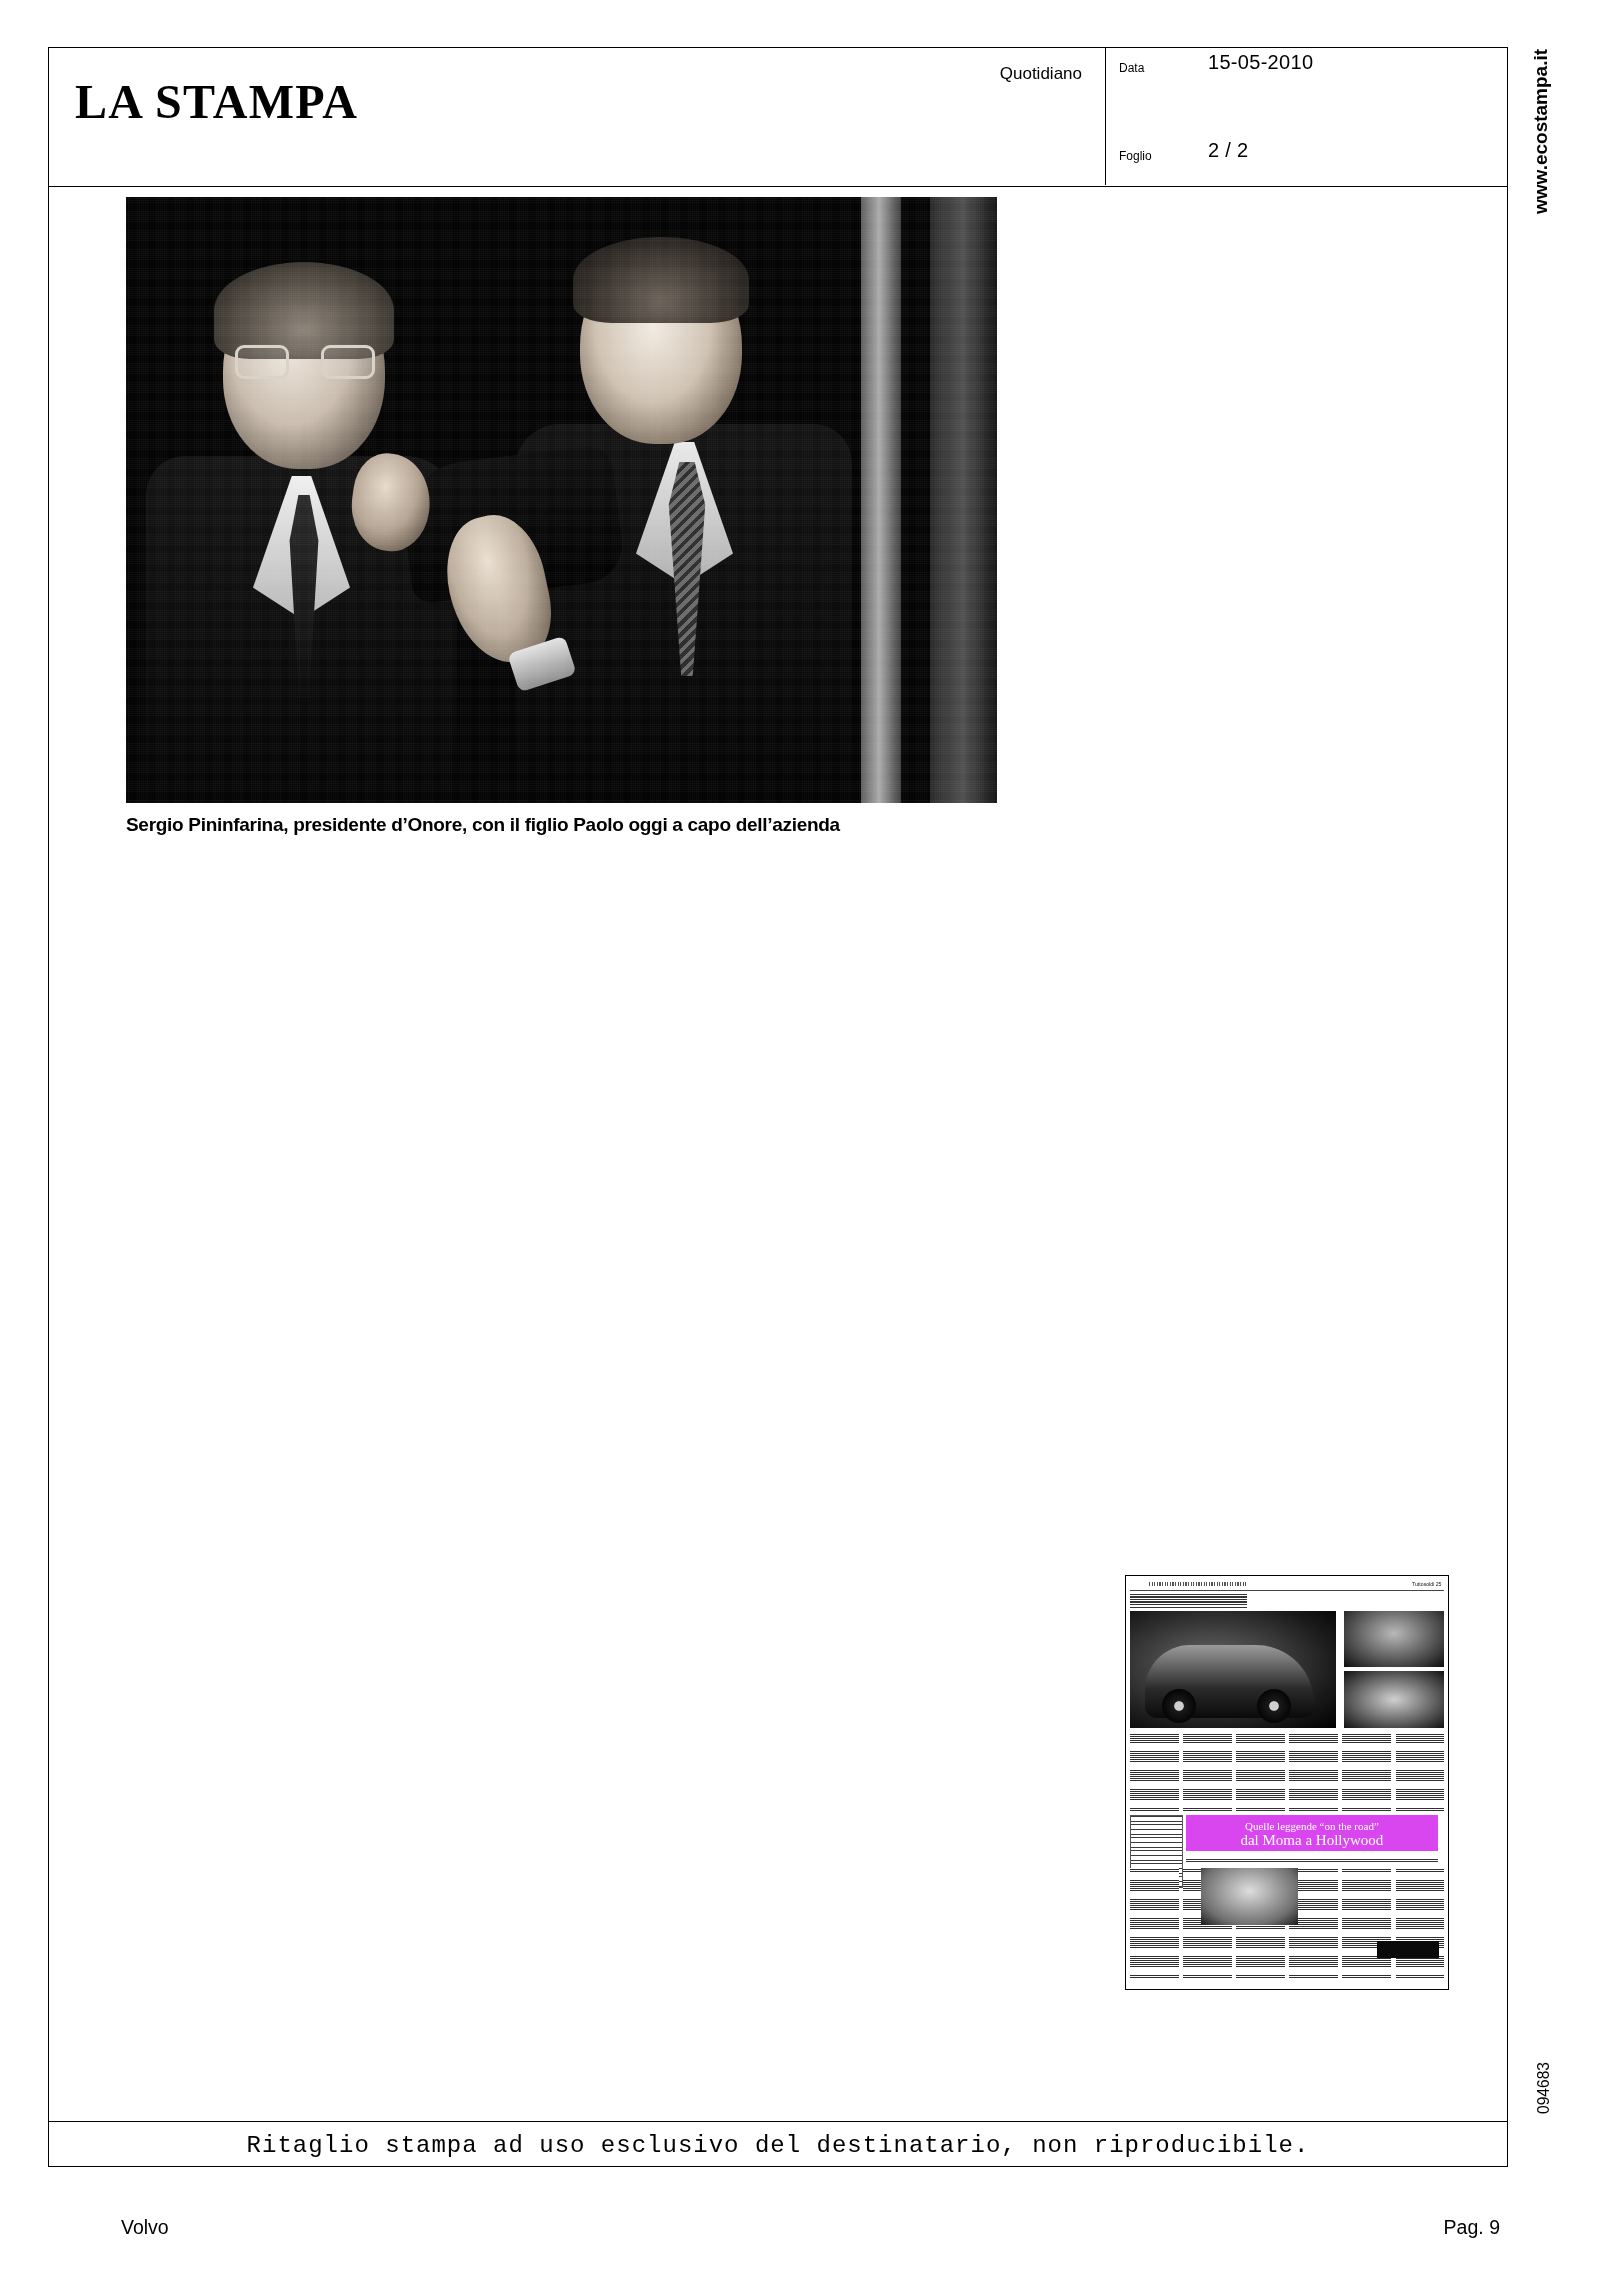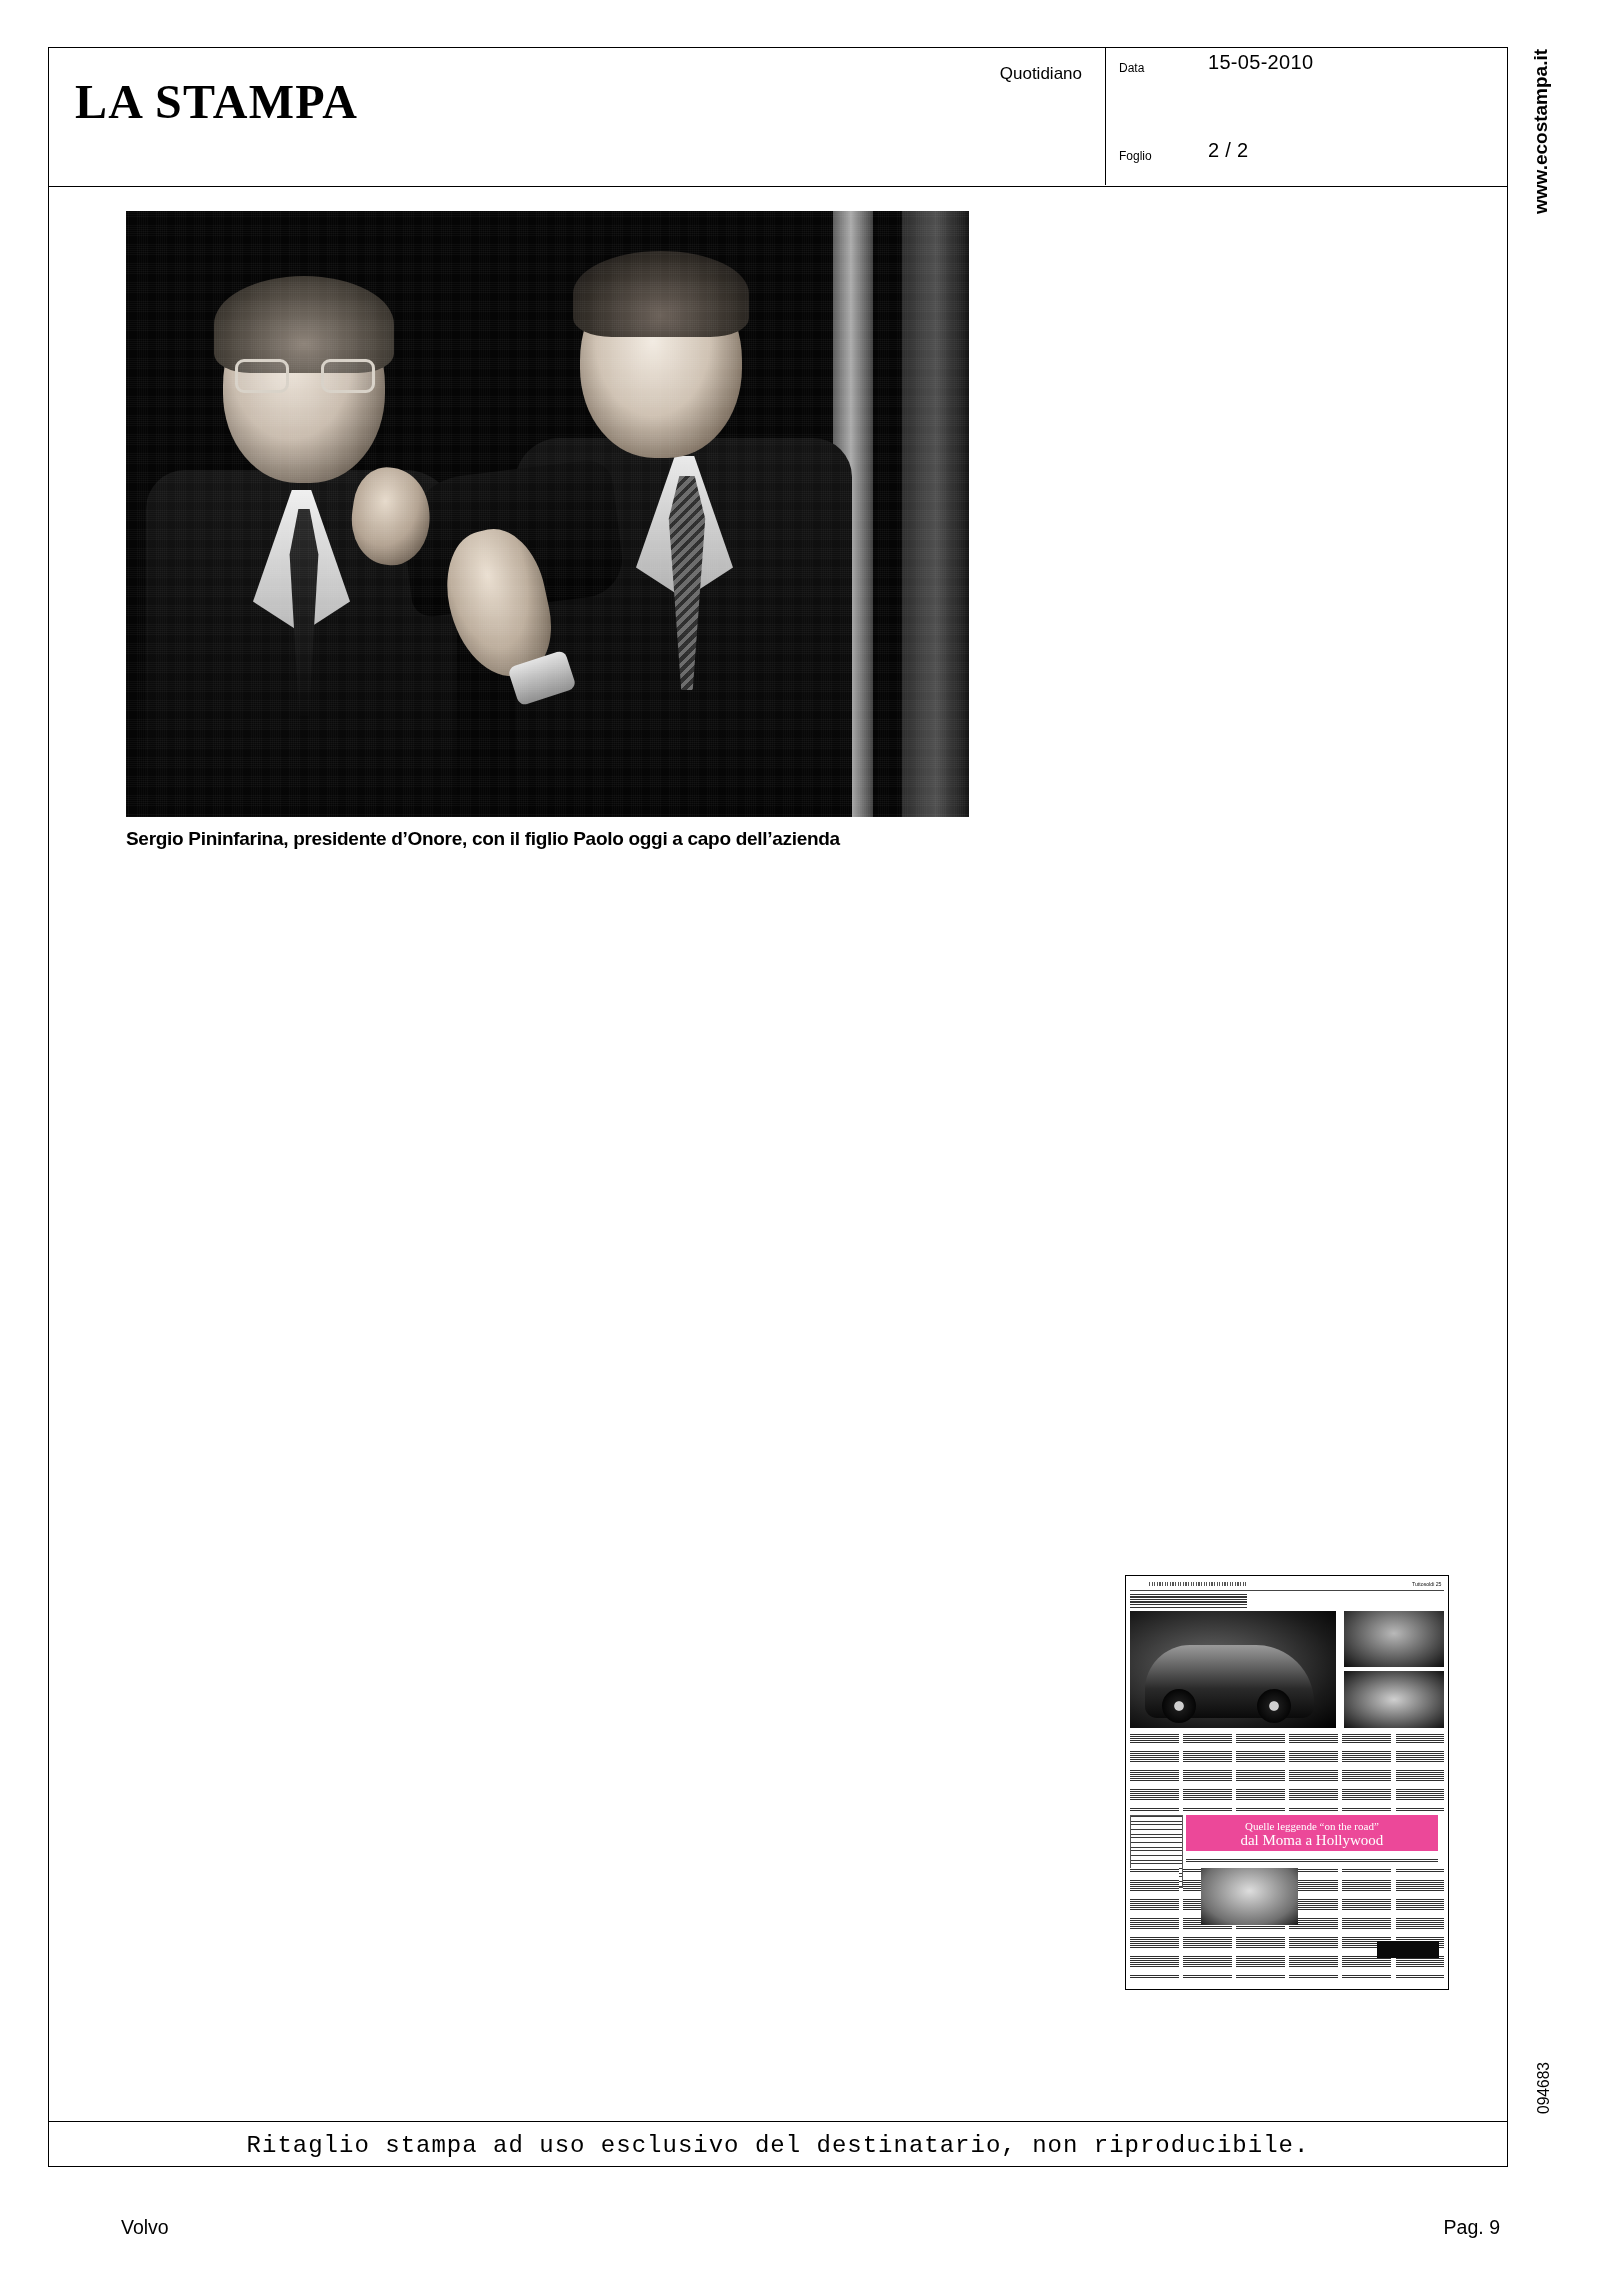--- a/index.html
+++ b/index.html
@@ -97,23 +97,24 @@
     left: 0;
     top: 139px;
     width: 100%;
     bottom: 47px;
   }
 
   
   .photo-wrap {
     position: absolute;
     left: 77px;
-    top: 24px;
+    top: 10px;
     width: 843px;
     height: 606px;
+    padding-left: 28px;
   }
   .photo {
     position: absolute;
     left: 0; top: 0;
     width: 100%;
     height: 100%;
     background: #050505;
     overflow: hidden;
   }
   .ph-light-strip {
@@ -331,21 +332,21 @@
   .t-cols {
     position: absolute; left: 0; top: 153px; width: 100%; height: 78px;
     display: flex; gap: 4.5px;
   }
   .t-col {
     flex: 1;
     background: repeating-linear-gradient(0deg,#2f2f2f 0 0.6px,#fff 0.6px 1.9px);
   }
   .t-banner {
     position: absolute; left: 56px; top: 235px; width: 252px; height: 36px;
-    background: #ec4899;
+    background: #d946ef;
   }
   .t-banner-t1 {
     position: absolute; left: 0; right: 0; top: 5.2px;
     text-align: center; color: #fff; font-family: "Liberation Serif", serif;
     font-size: 11px;
   }
   .t-banner-t2 {
     position: absolute; left: 0; right: 0; top: 17.5px;
     text-align: center; color: #fff; font-family: "Liberation Serif", serif;
     font-size: 15px;

